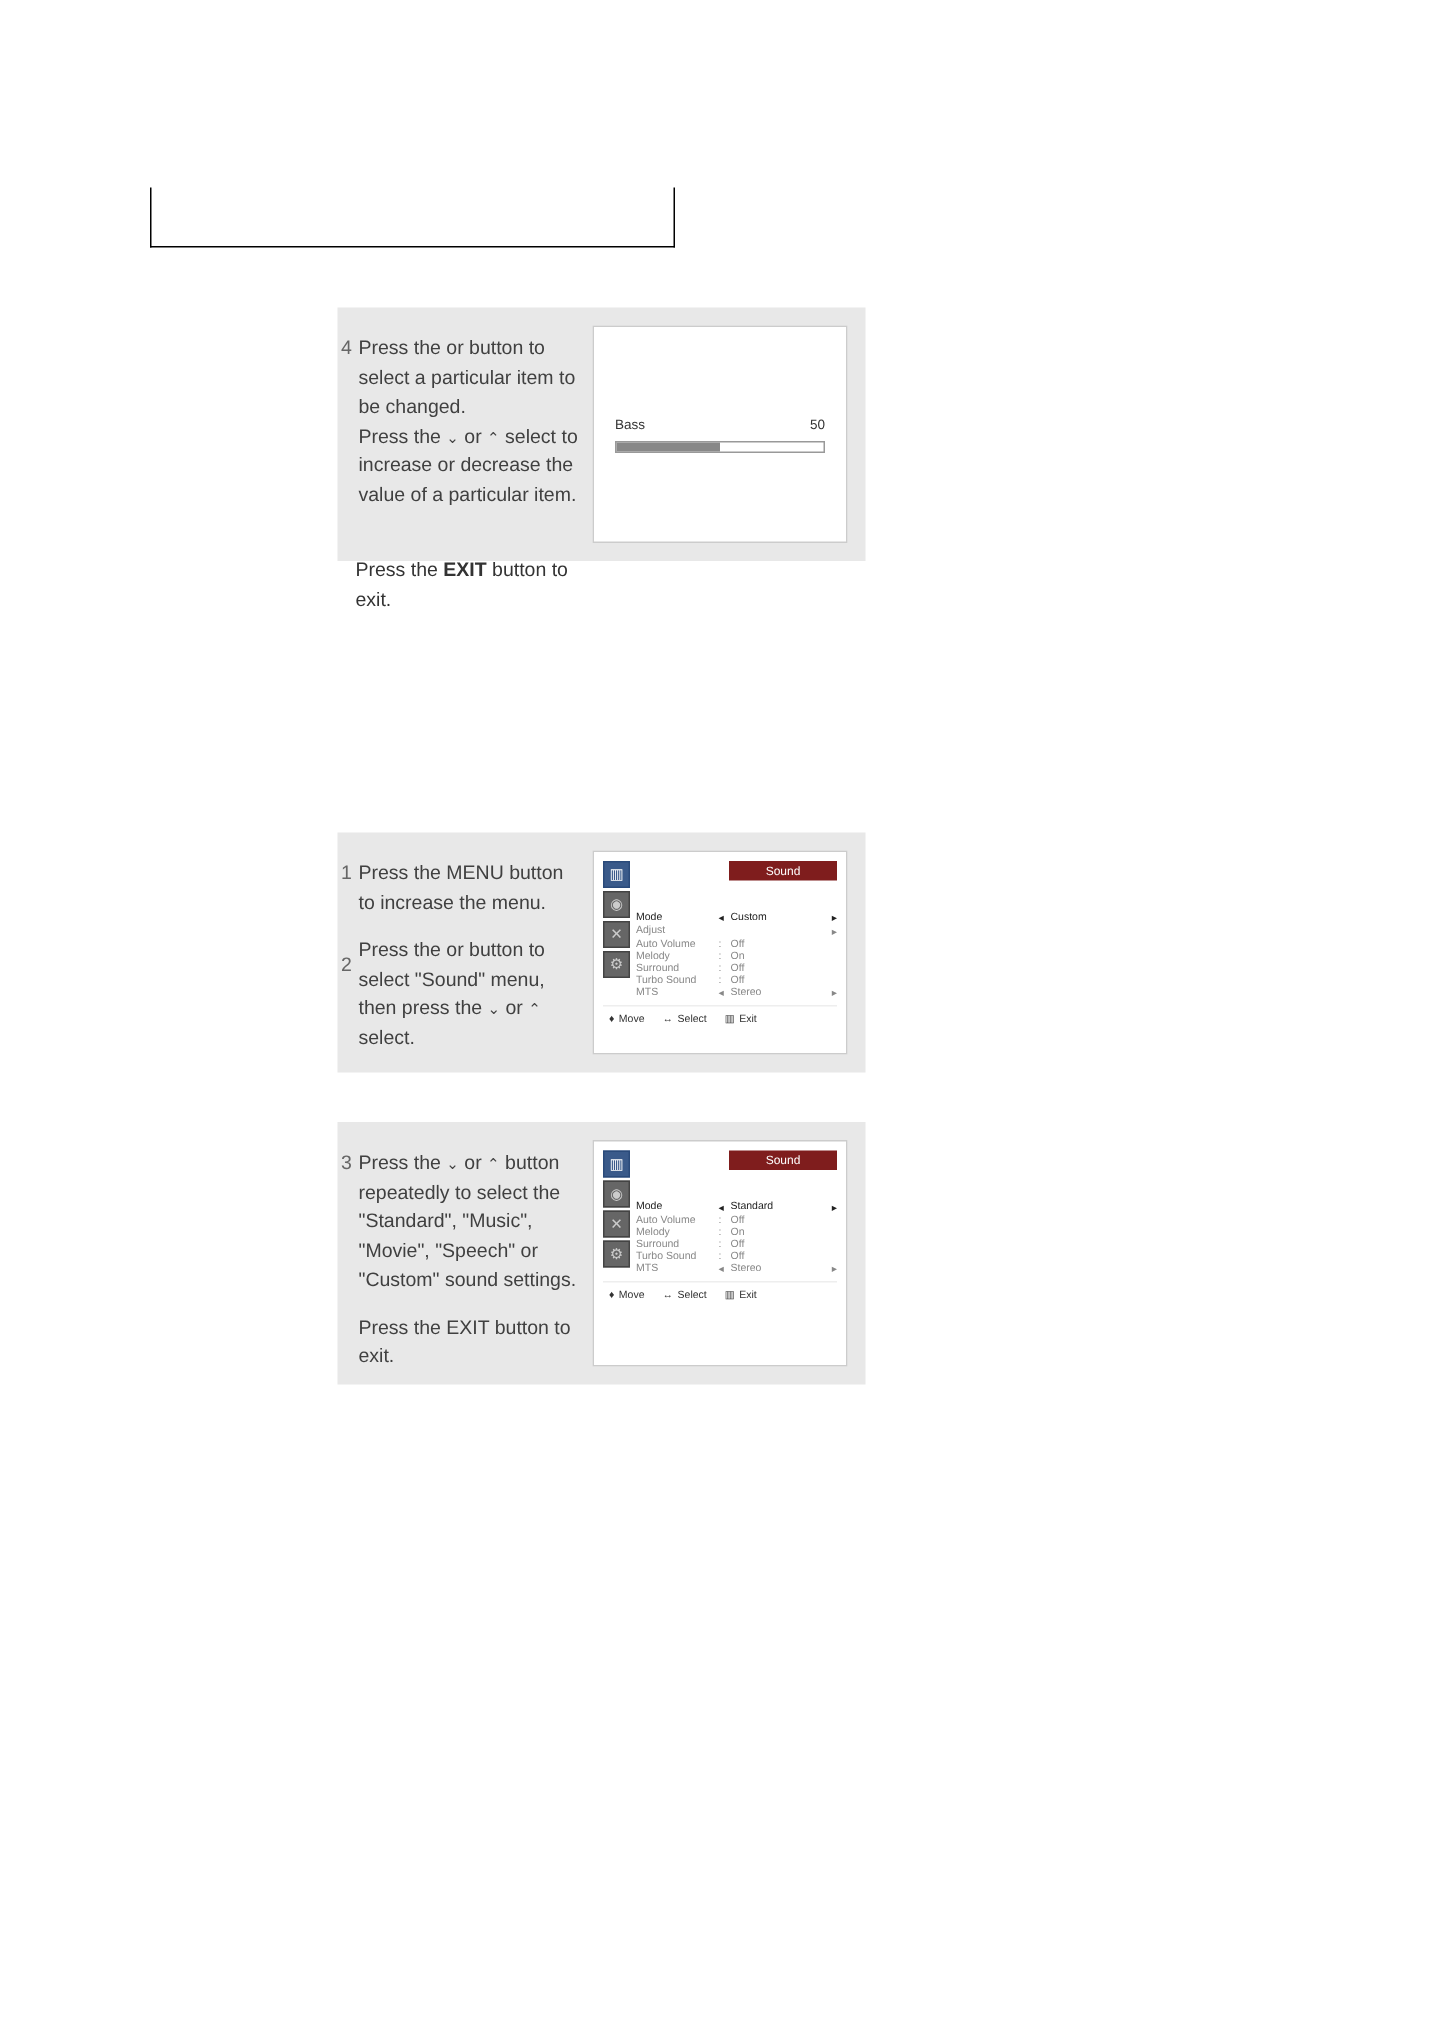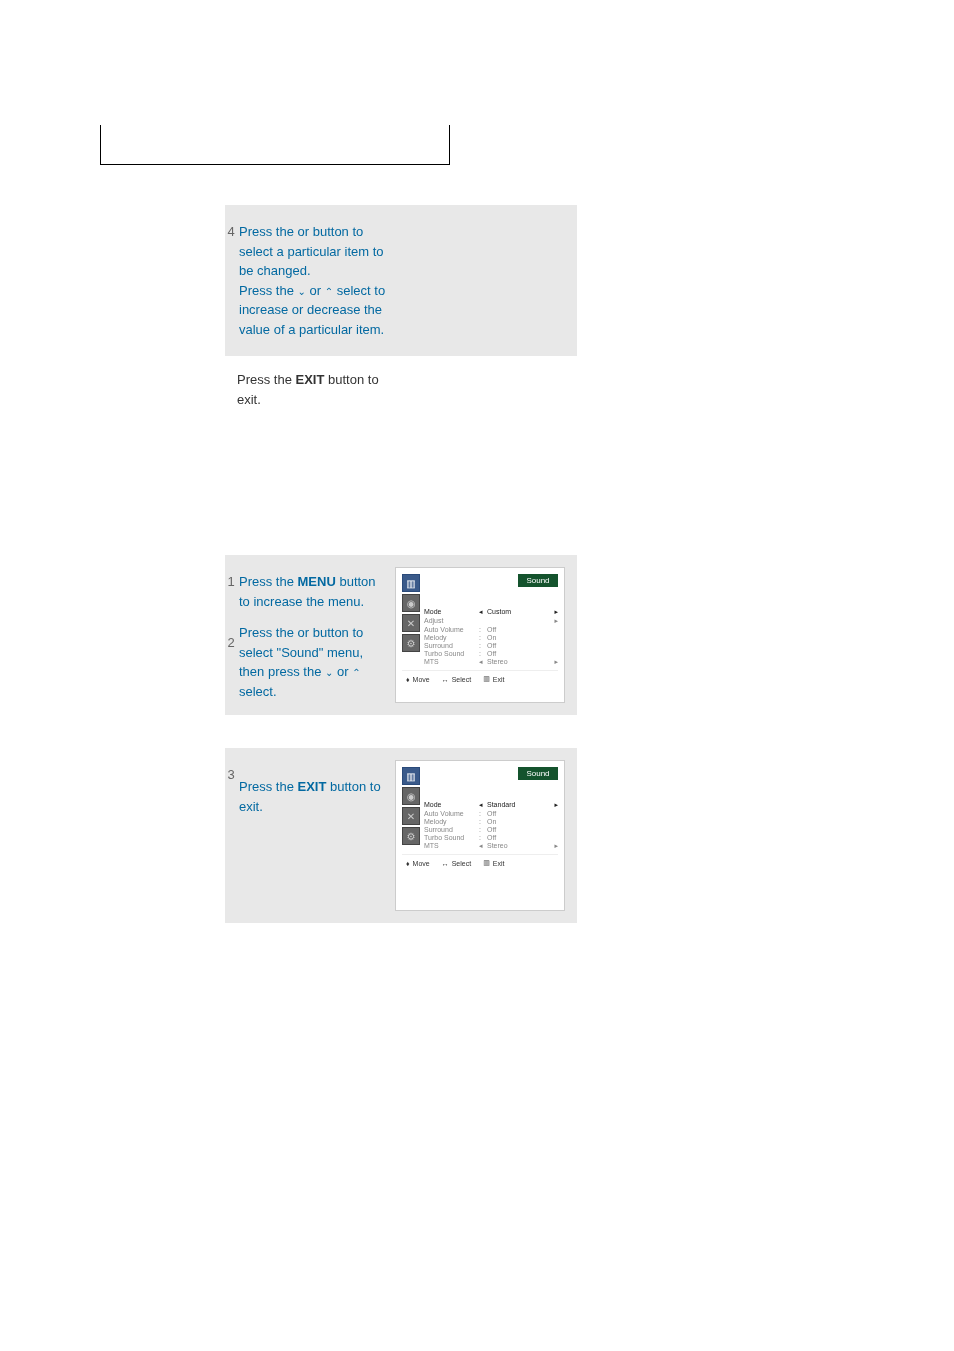--- a/index.html
+++ b/index.html
@@ -33,25 +33,25 @@
       font-size: 13px;
       color: #666;
       padding-top: 7px;
       text-align: center;
     }
     
     .instruction {
       width: 158px;
       font-size: 13px;
       line-height: 1.5;
-      color: #0369a1;
+      color: #404040;
       padding: 5px 8px 5px 2px;
     }
     
-    .instruction b { font-weight: bold; text-align: center; }
+    .instruction b { font-weight: normal; text-align: center; }
     
     .caret-down::after { content: "⌄"; font-size: 10px; }
     .caret-up::after { content: "⌃"; font-size: 10px; }
     
     .screen {
       background: #fff;
       border: 1px solid #ccc;
       padding: 6px;
     }
     
@@ -123,26 +123,26 @@
       background: #3a5a8a;
       border: 1px solid #2a4a7a;
       color: #fff;
     }
     
     .menu-content {
       flex: 1;
     }
     
     .menu-title-row {
-      background: #14532d;
+      background: #7f1d1d;
       color: #fff;
       text-align: center;
       font-size: 8px;
       padding: 2px;
-      width: 40px;
+      width: 72px;
       margin-left: auto;
       margin-bottom: 20px;
     }
     
     .menu-row {
       display: flex;
       font-size: 7px;
       color: #888;
       padding: 0.5px 0;
     }
@@ -184,20 +184,29 @@
 
 <div class="section section1">
   <div class="step-num">4</div>
   <div class="instruction">
     <span>Press the </span>
     <span> or </span>
     <span> button to select a particular item to be changed.</span><br>
     <span>Press the </span><span class="caret-down"></span>
     <span> or </span><span class="caret-up"></span>
     <span> select to increase or decrease the value of a particular item.</span>
+  </div>
+  <div class="screen screen1">
+    <div class="bass-row">
+      <span>Bass</span>
+      <span>50</span>
+    </div>
+    <div class="slider-track">
+      <div class="slider-fill"></div>
+    </div>
   </div>
 </div>
 
 <div class="exit-text exit1">
   <span>Press the </span><b>EXIT</b><span> button to exit.</span>
 </div>
 
 <div class="section section2">
   <div class="step-num">
     <div>1</div>
@@ -285,20 +294,25 @@
           <span>▥</span>
           <span>Exit</span>
         </div>
     </div>
   </div>
 </div>
 
 <div class="section section3">
   <div class="step-num">3</div>
   <div class="instruction">
+    <div>
+      <span>Press the </span><span class="caret-down"></span>
+      <span> or </span><span class="caret-up"></span>
+      <span> button repeatedly to select the "Standard", "Music", "Movie", "Speech" or "Custom" sound settings.</span>
+    </div>
     <div style="height:12px"></div>
     <div>
       <span>Press the </span><b>EXIT</b><span> button to exit.</span>
     </div>
   </div>
   <div class="menu-screen">
     <div class="menu-inner">
       <div class="menu-icons">
         <div class="micon active">▥</div>
         <div class="micon">◉</div>

